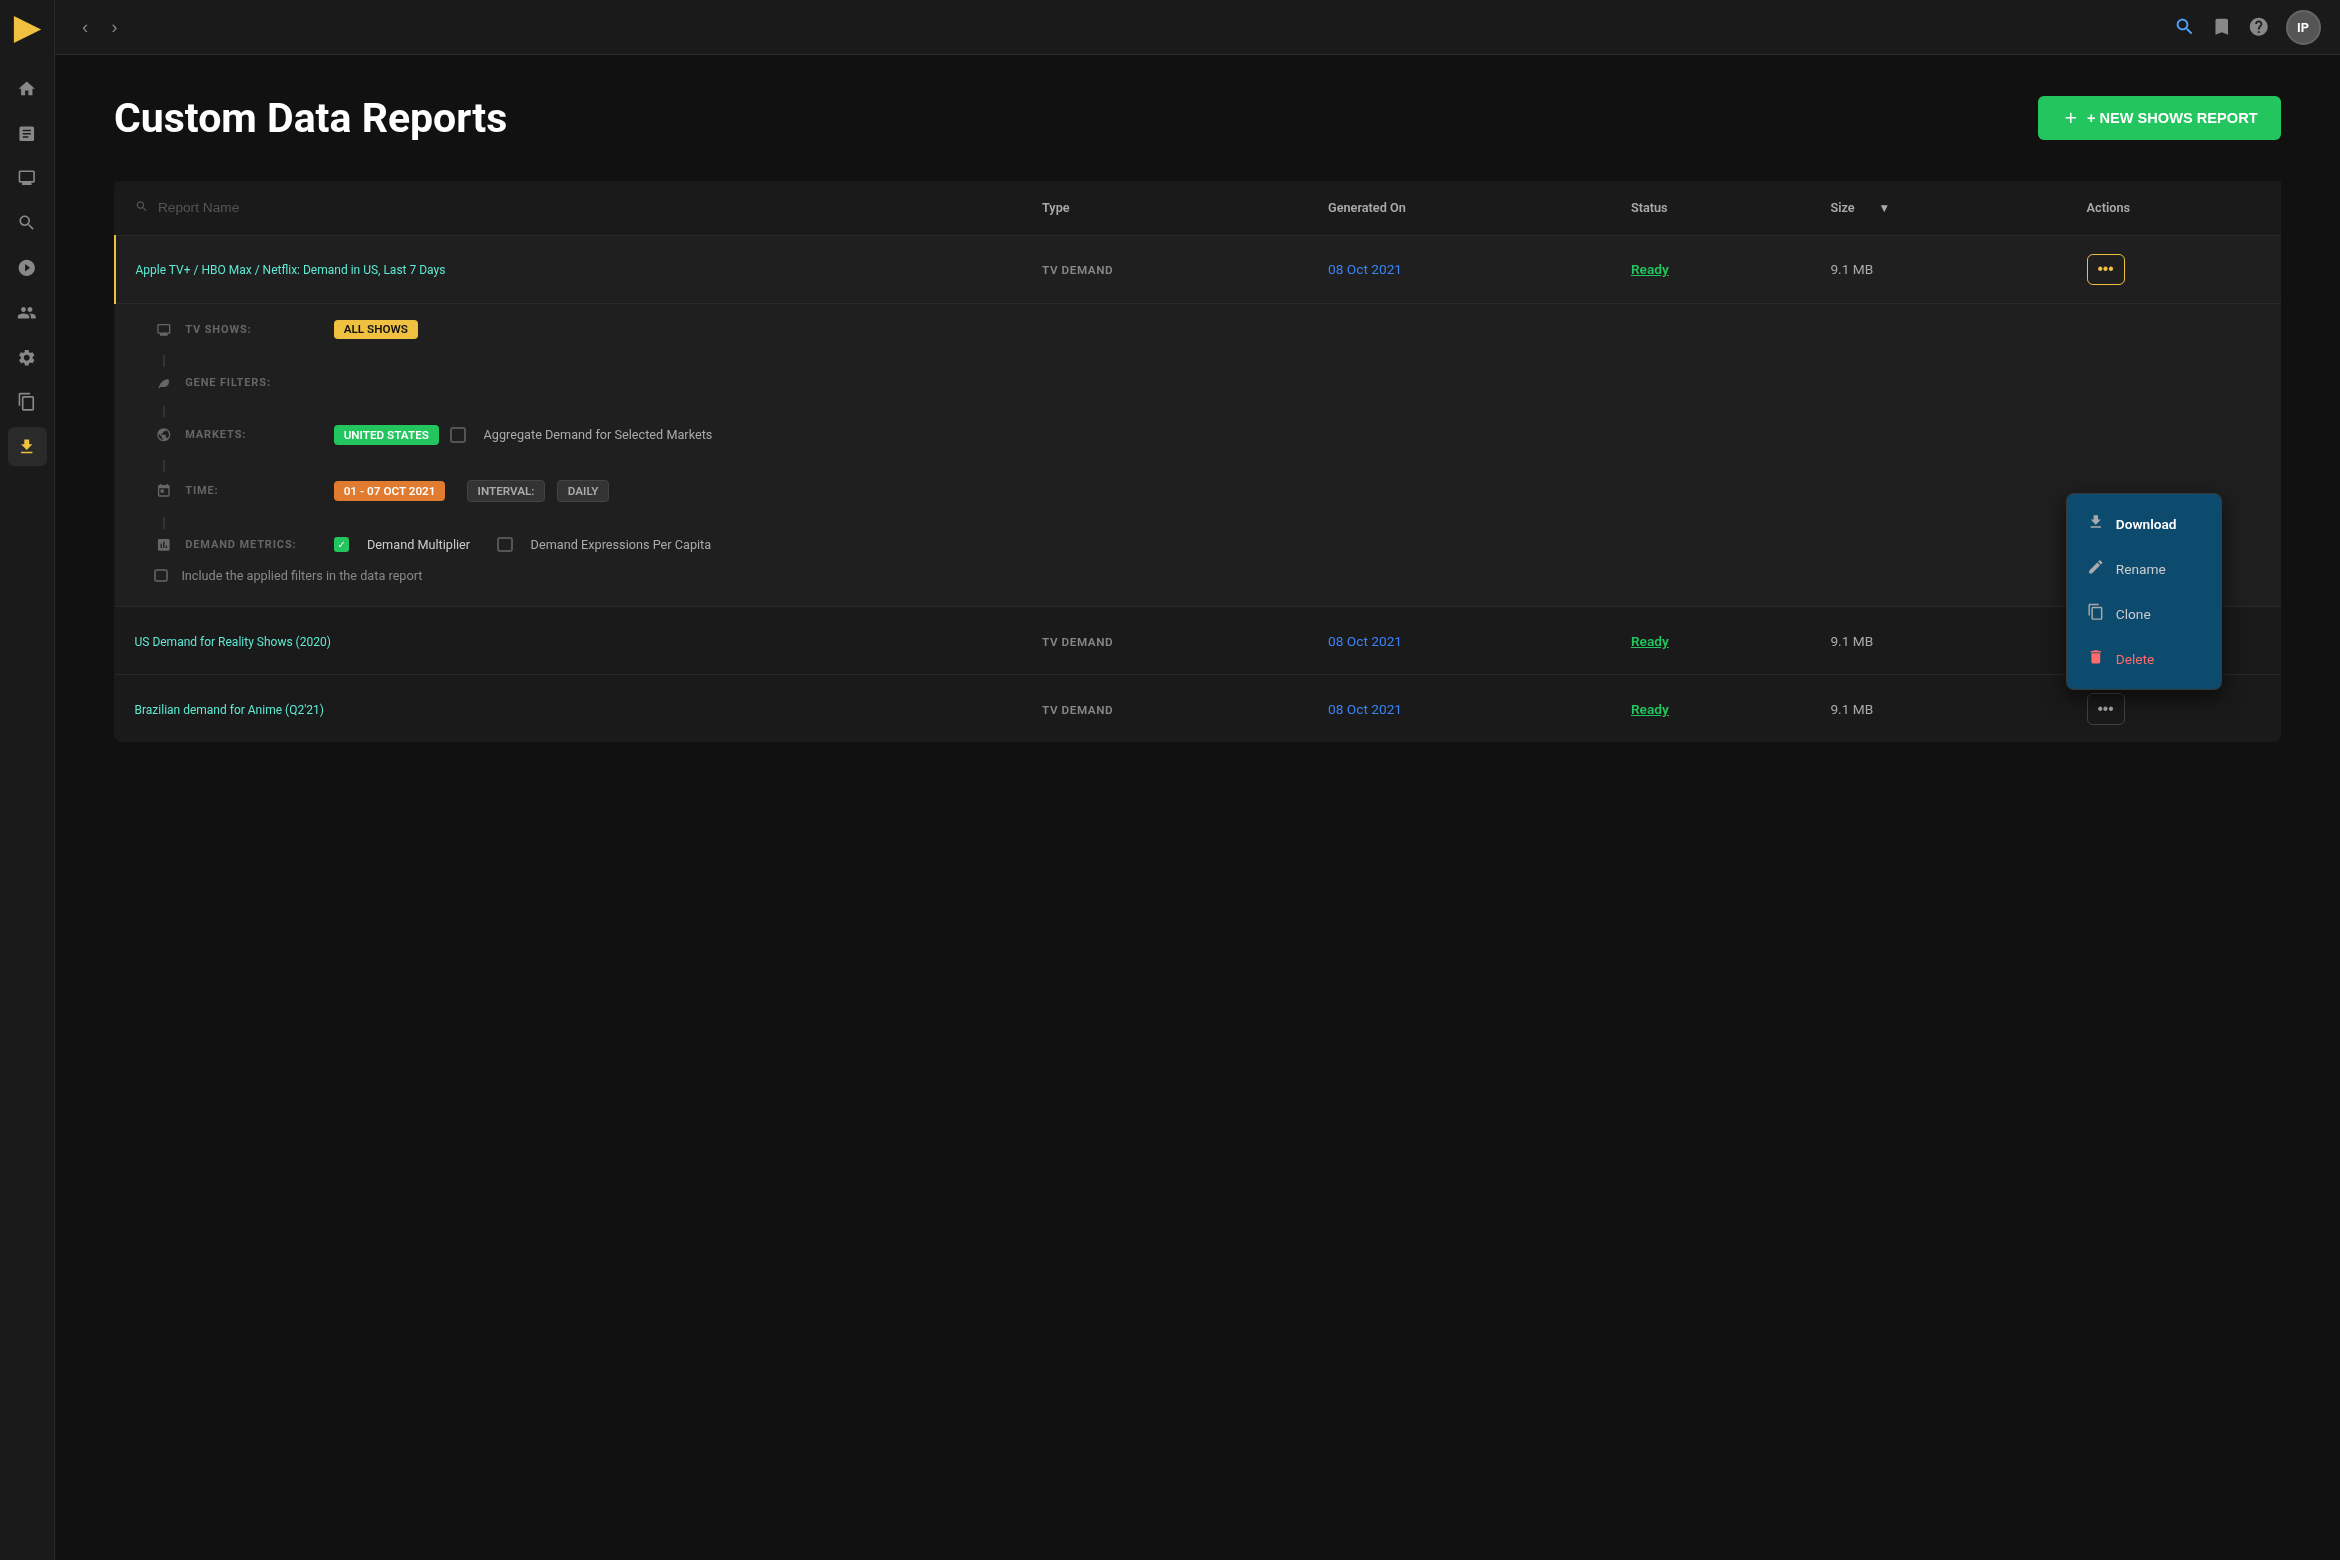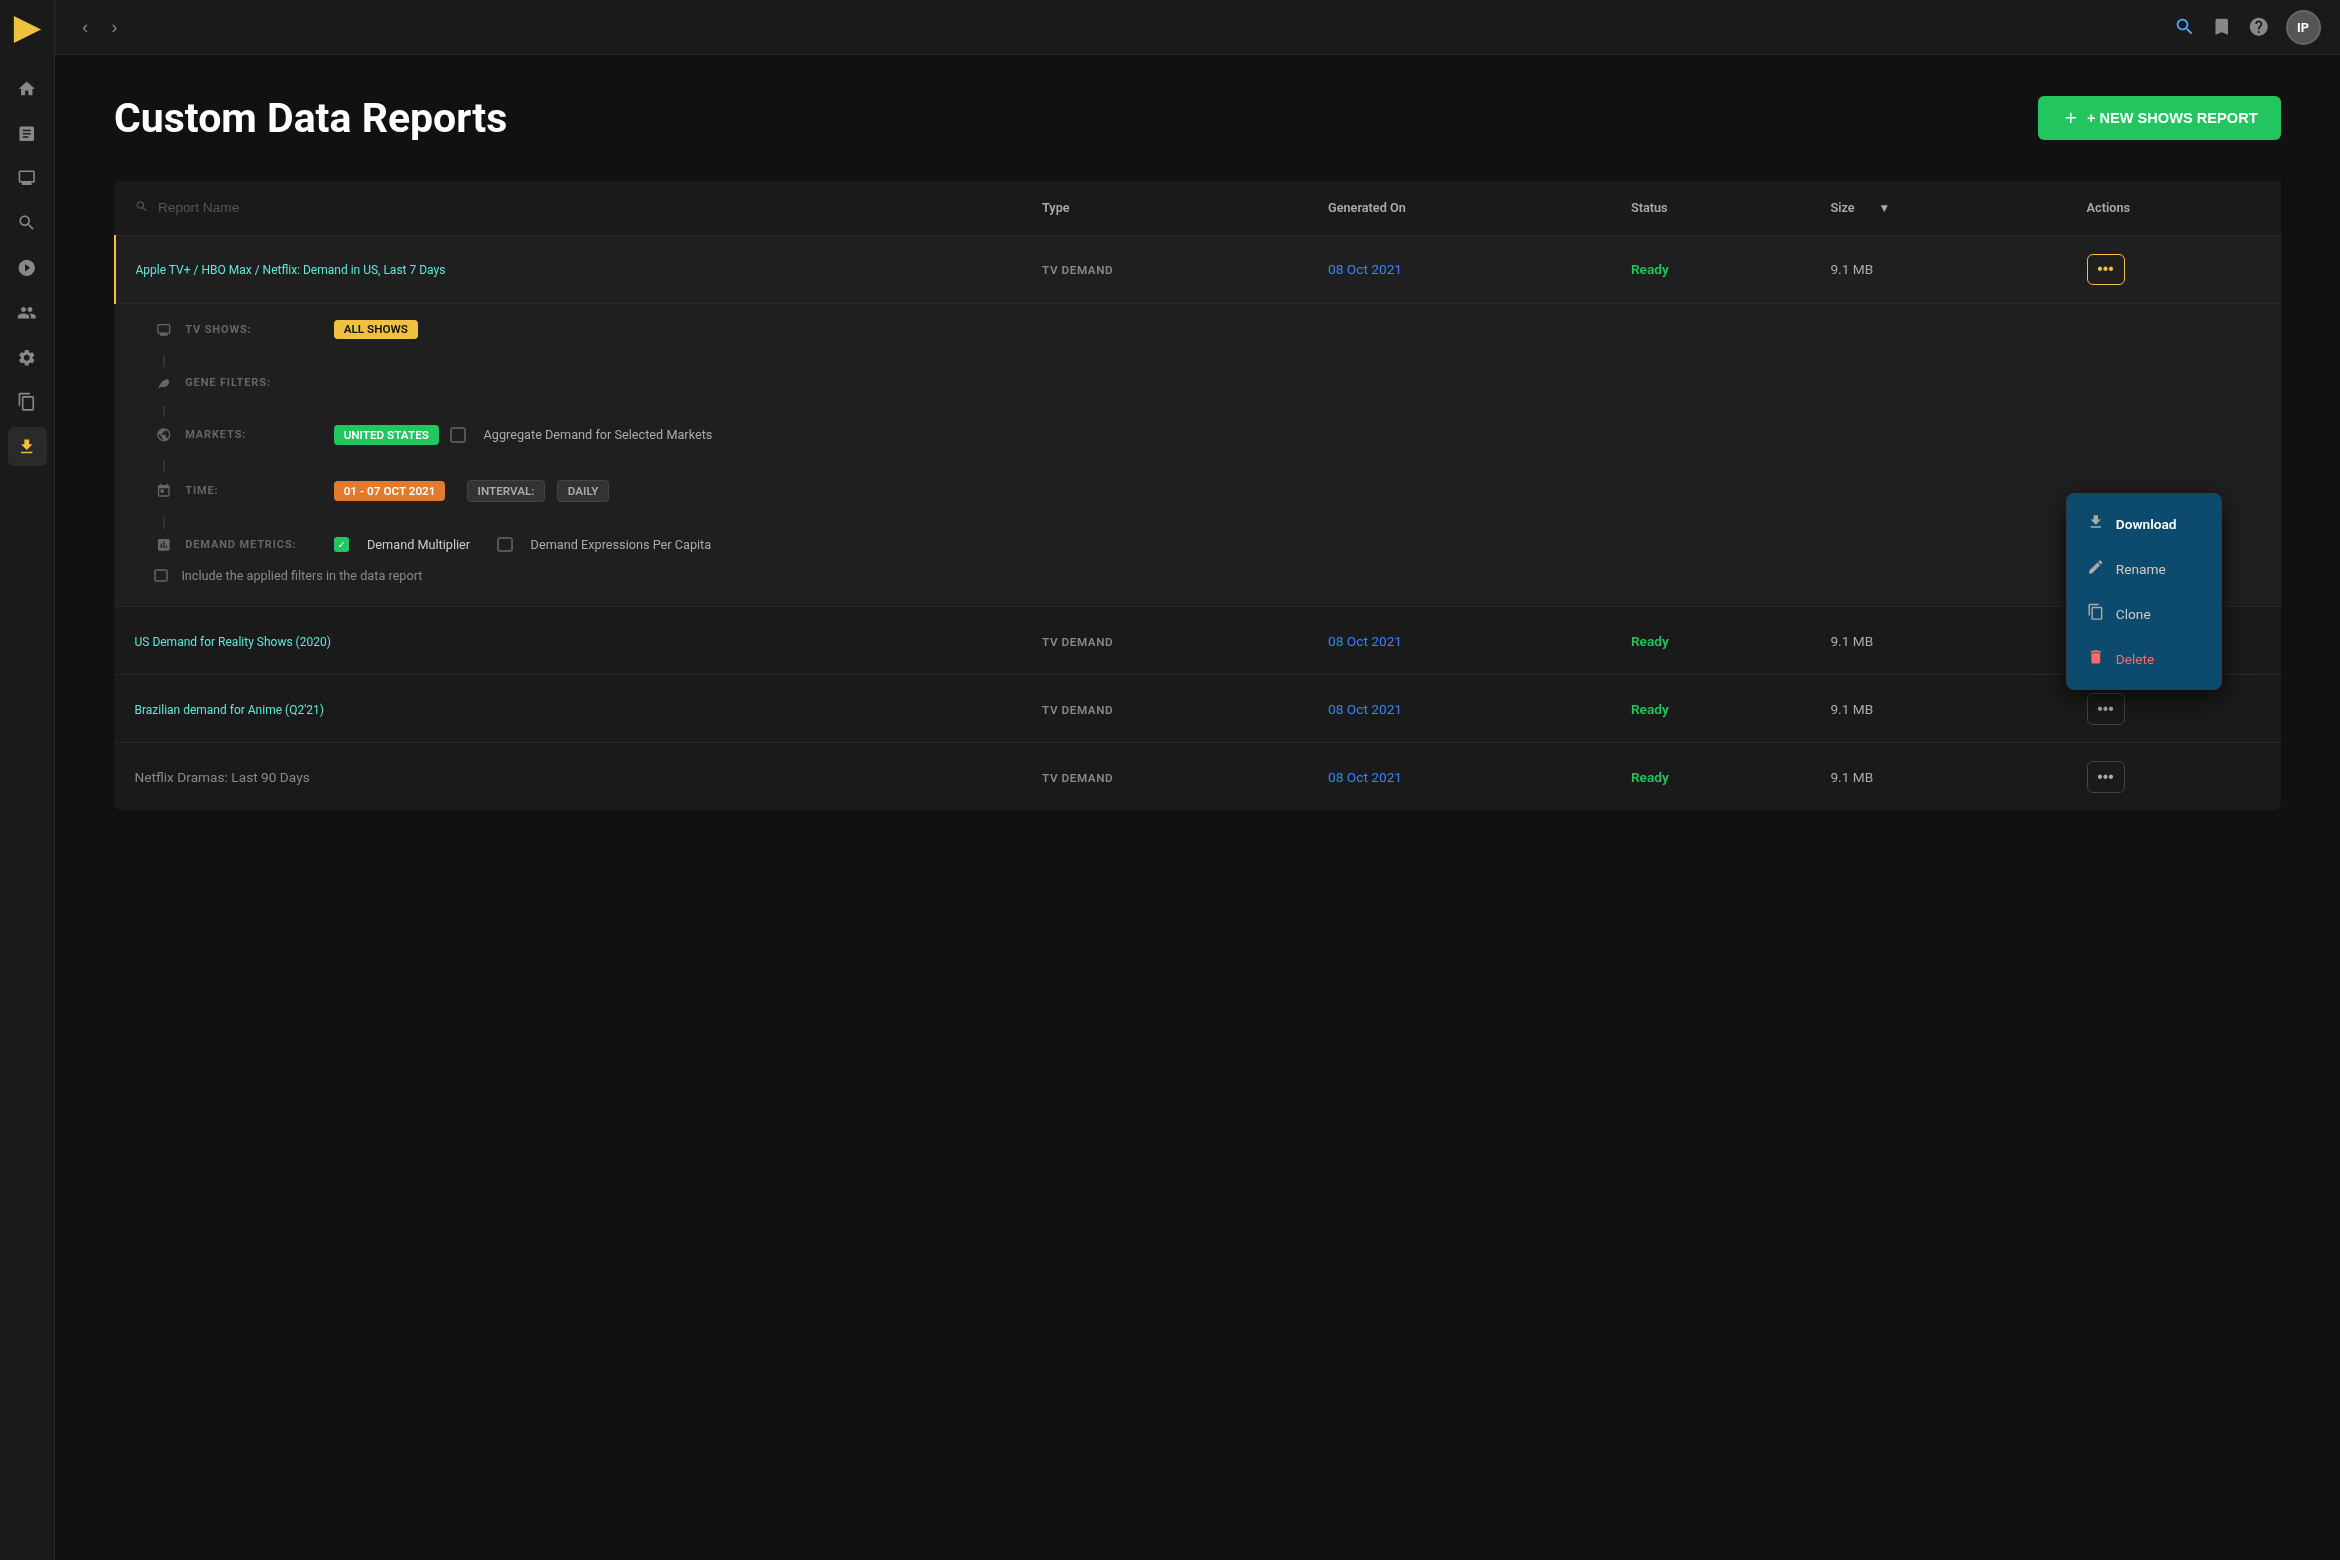--- a/index.html
+++ b/index.html
@@ -224,20 +224,21 @@
 
     .date-text {
       font-size: 13.7px;
       color: #3b82f6;
     }
 
     .status-ready {
       color: #22c55e;
       font-weight: 600;
       font-size: 13.7px;
+      text-decoration: underline;
     }
 
     .size-text {
       font-size: 13.7px;
       color: #aaa;
     }
 
     .actions-btn {
       background: none;
       border: 1px solid #444;
@@ -650,40 +651,20 @@
               <span class="status-ready">Ready</span>
             </td>
             <td>
               <span class="size-text">9.1 MB</span>
             </td>
             <td class="actions-cell">
               <button class="actions-btn">•••</button>
             </td>
           </tr>
 
-          <tr class="table-row">
-            <td>
-              <span class="report-name report-name-dim">Netflix Dramas: Last 90 Days</span>
-            </td>
-            <td>
-              <span class="type-badge">TV DEMAND</span>
-            </td>
-            <td>
-              <span class="date-text">08 Oct 2021</span>
-            </td>
-            <td>
-              <span class="status-ready">Ready</span>
-            </td>
-            <td>
-              <span class="size-text">9.1 MB</span>
-            </td>
-            <td class="actions-cell">
-              <button class="actions-btn">•••</button>
-            </td>
-          </tr>
         </tbody>
       </table>
 
       <div class="dropdown-menu">
         <div class="dropdown-item active">
           <span class="dropdown-item-icon">
             <svg width="17.6" height="17.6" viewBox="0 0 24 24" fill="currentColor">
                 <path d="M19 9h-4V3H9v6H5l7 7 7-7zM5 18v2h14v-2H5z"></path>
               </svg>
           </span>

